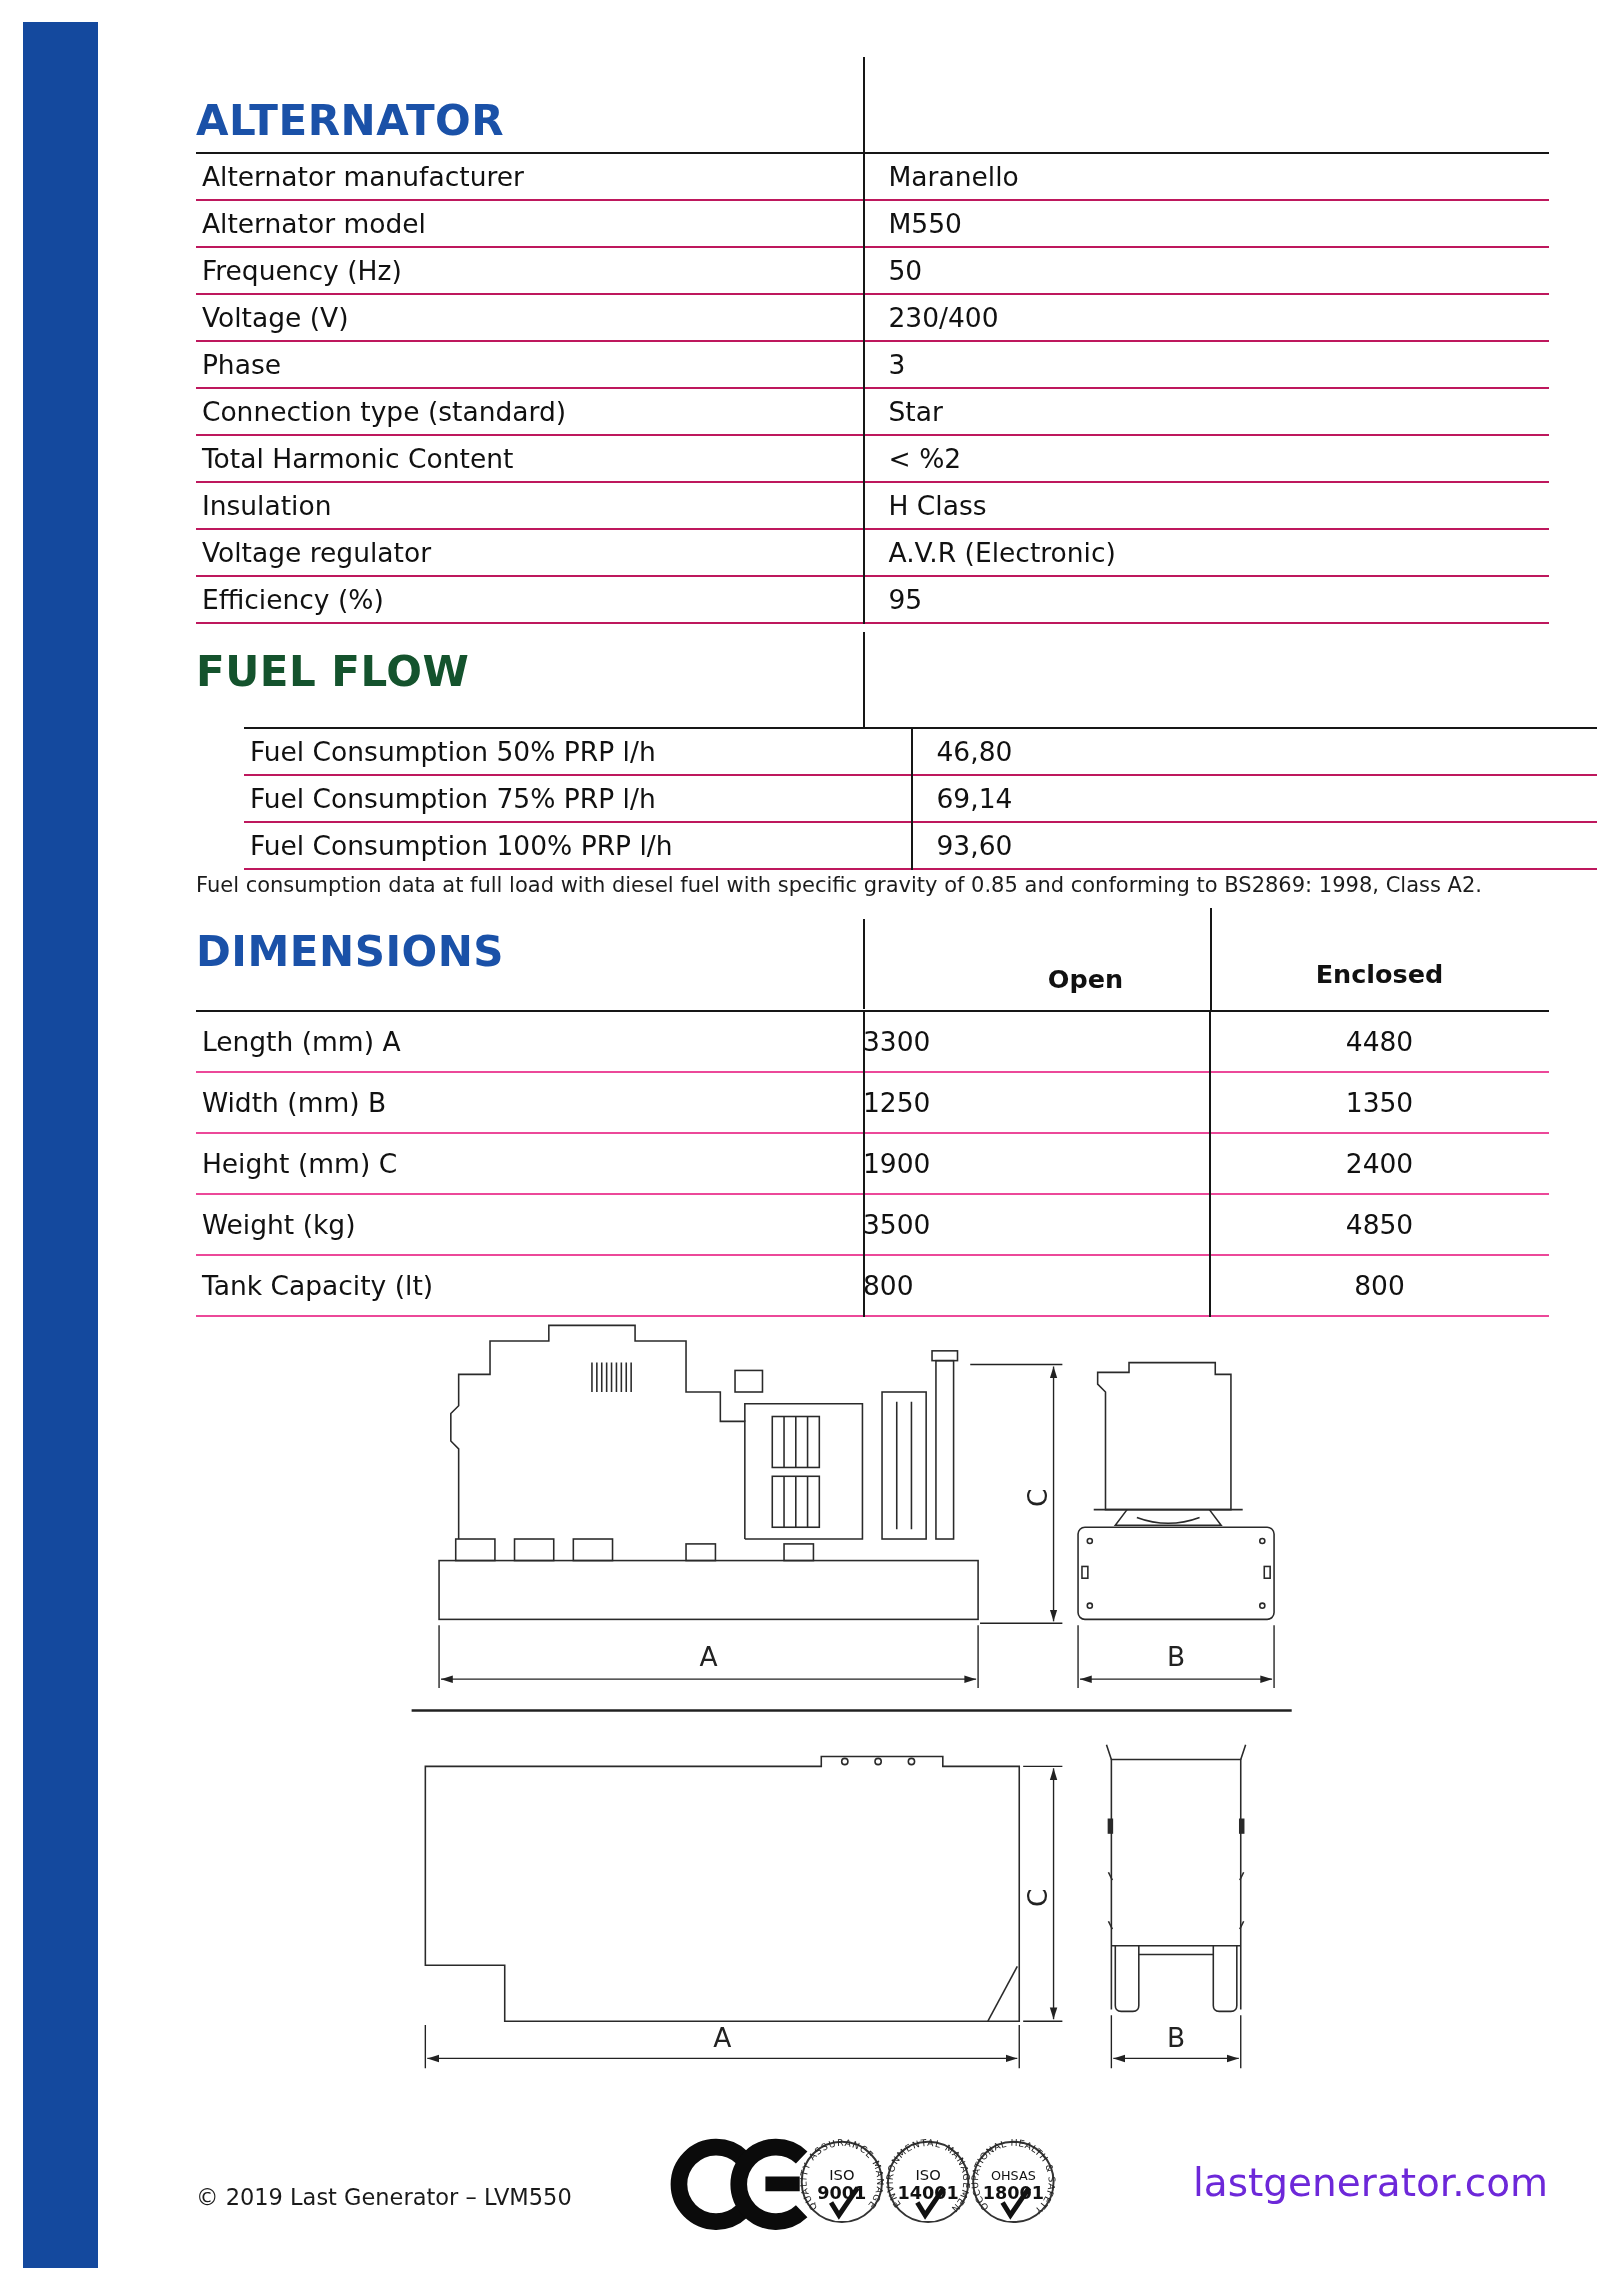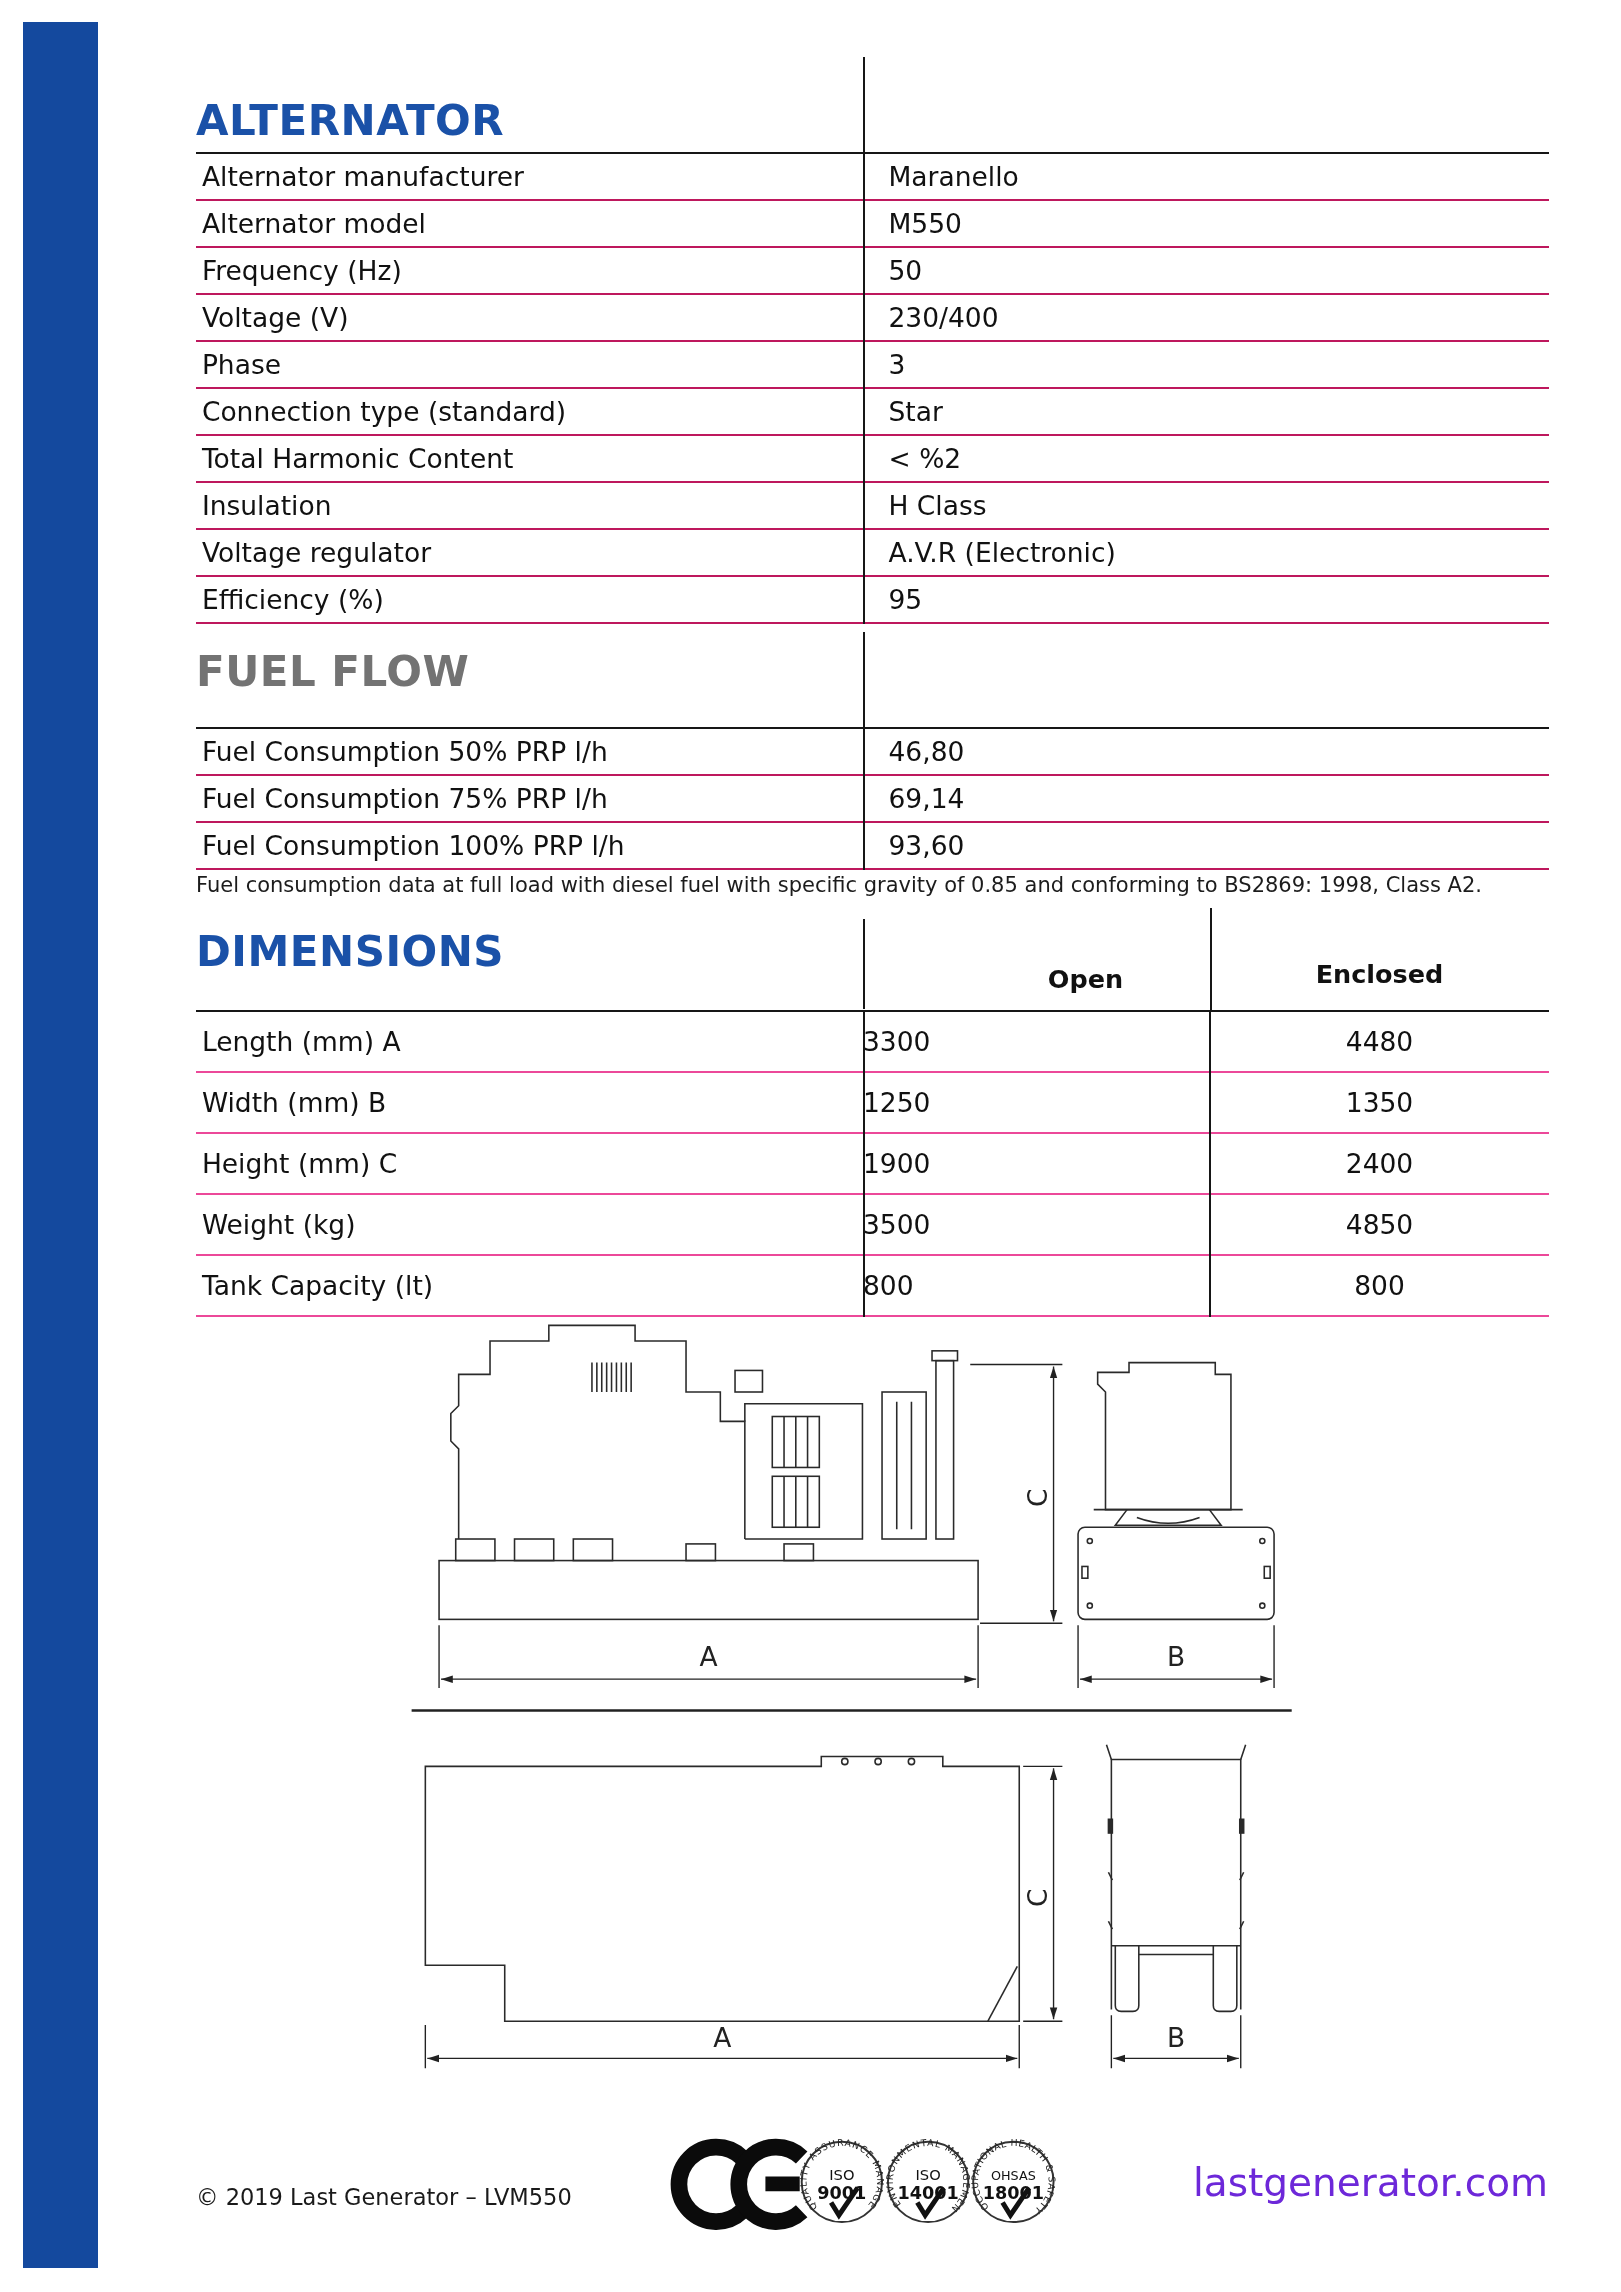--- a/index.html
+++ b/index.html
@@ -73,24 +73,24 @@
     <div class="srow">
         <div class="lbl">Voltage regulator</div>
         <div class="val">A.V.R (Electronic)</div>
       </div>
     <div class="srow">
         <div class="lbl">Efficiency (%)</div>
         <div class="val">95</div>
       </div>
   </div>
 
-  <div class="sec-title" style="top:647px;color:#737373;">FUEL FLOW</div>
+  <div class="sec-title" style="top:647px;color:#14532d;">FUEL FLOW</div>
   <div class="vline" style="left:863px;top:632px;height:95px;"></div>
 
-  <div class="spec-table" style="top:727px;">
+  <div class="spec-table" style="top:727px;margin-left:48px;">
     <div class="divider" style="left:667px;"></div>
     <div class="srow">
         <div class="lbl">Fuel Consumption 50% PRP  l/h</div>
         <div class="val">46,80</div>
       </div>
     <div class="srow">
         <div class="lbl">Fuel Consumption 75% PRP  l/h</div>
         <div class="val">69,14</div>
       </div>
     <div class="srow">

